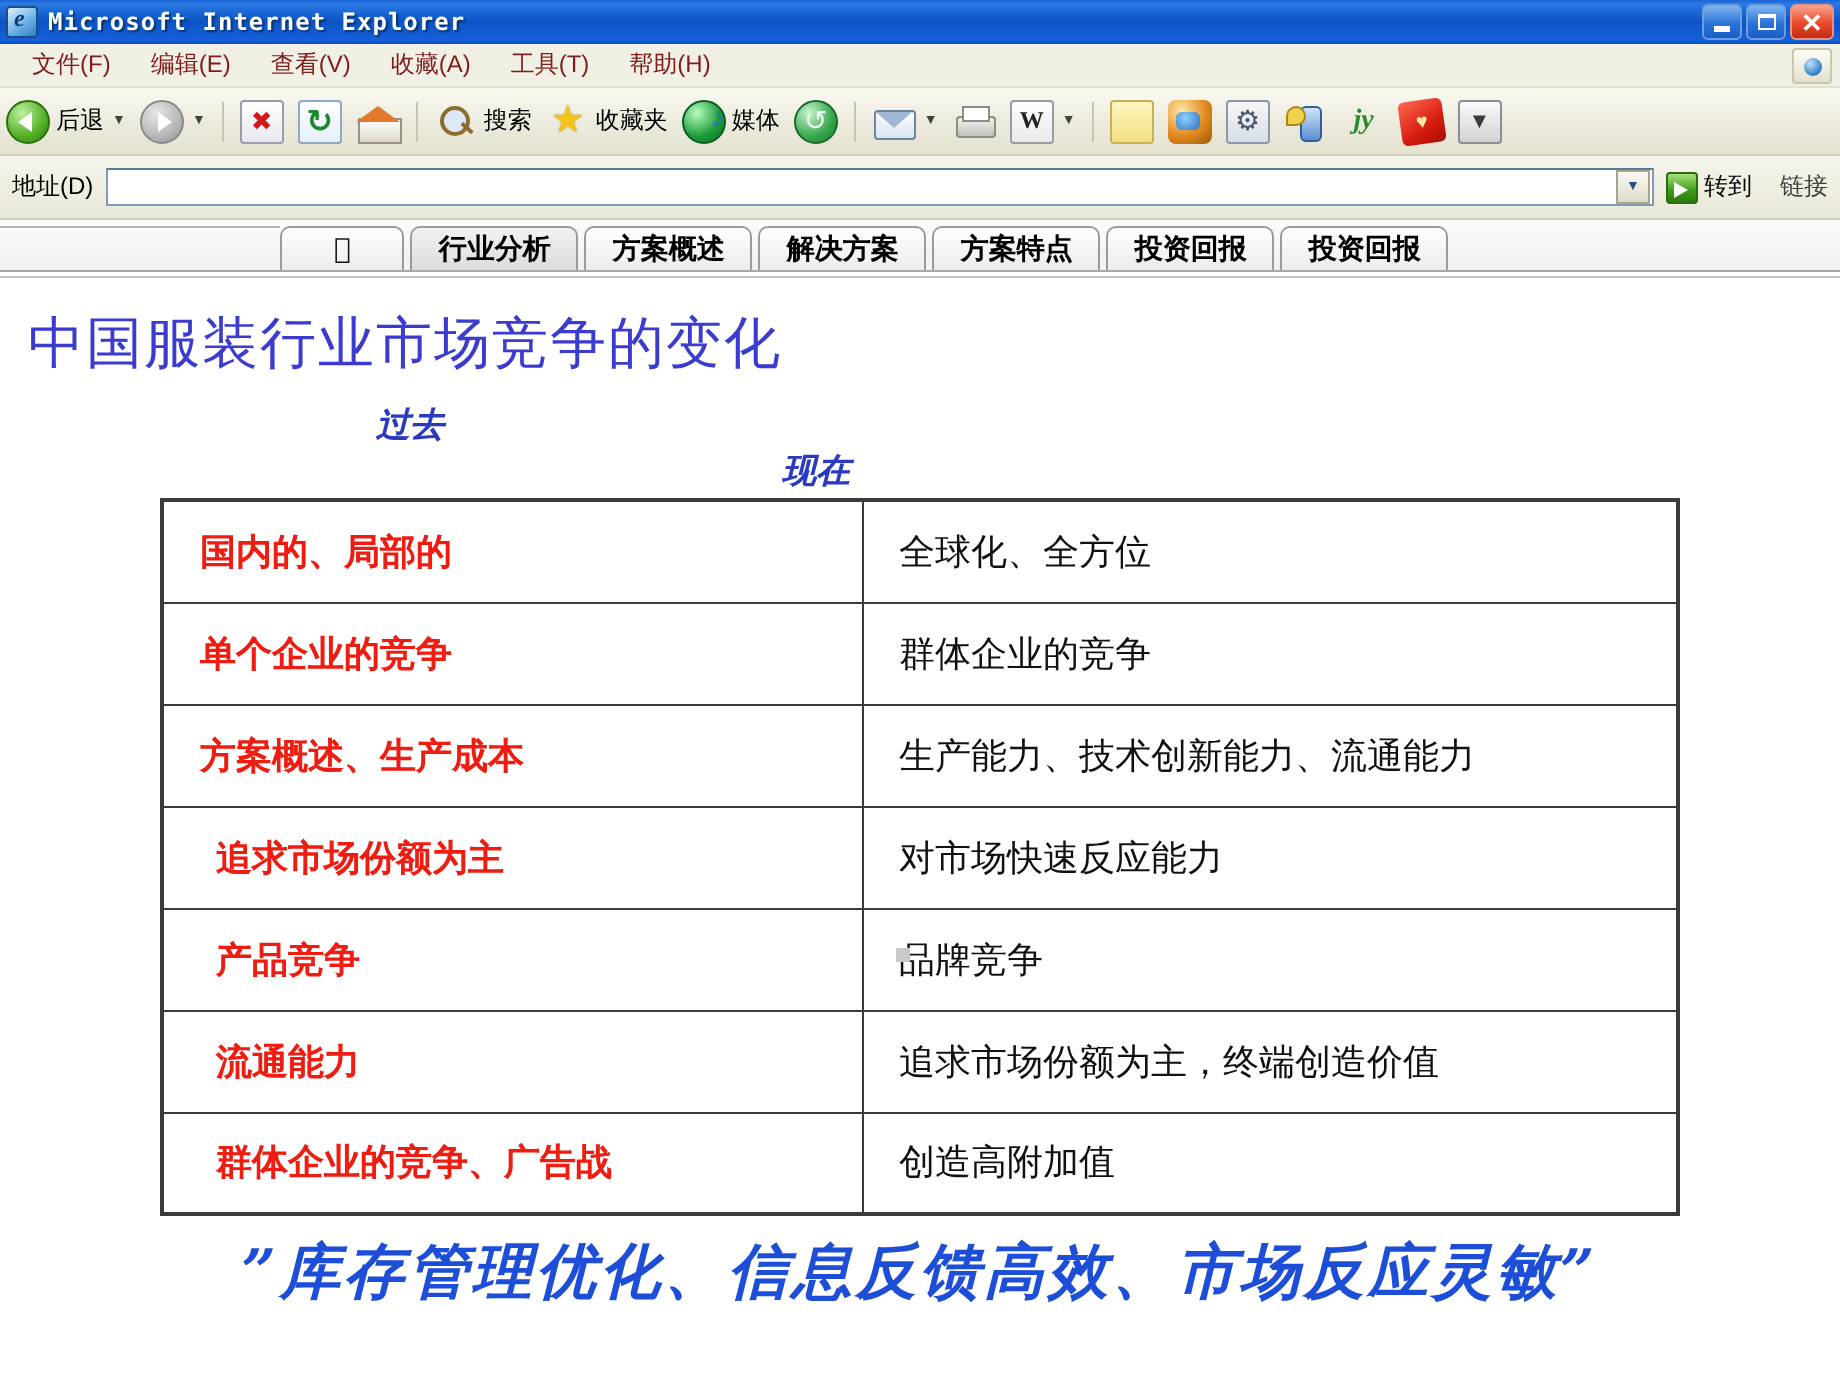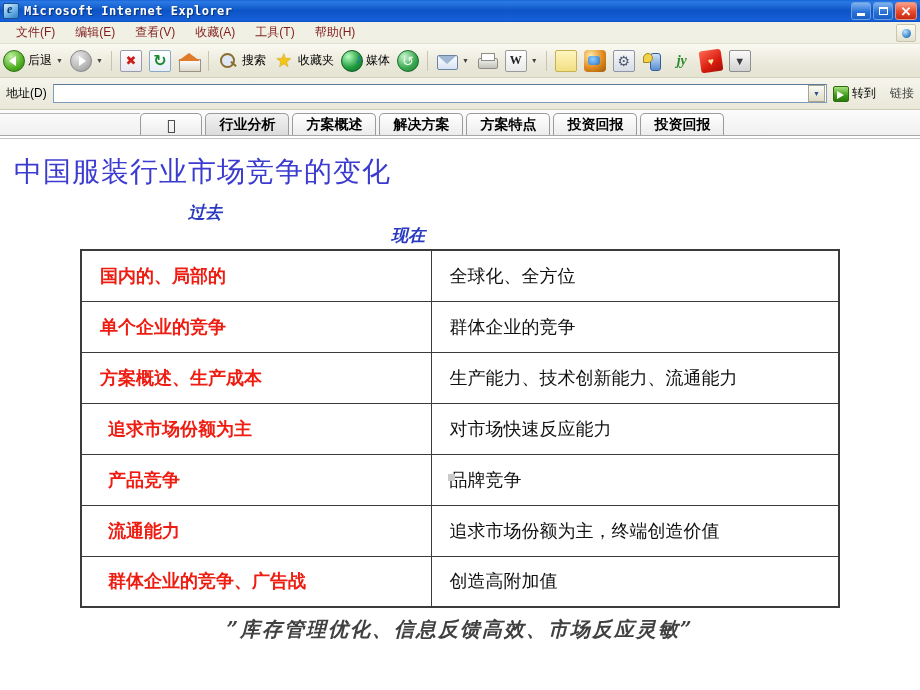--- a/index.html
+++ b/index.html
@@ -254,22 +254,22 @@
   table.cmp td.right { width: 408px; color: #111; font-size: 18px; }
   table.cmp td.left.indent  { padding-left: 26px; }
 
   .artifact {
     position: absolute; left: 448px; top: 335px;
     width: 7px; height: 7px; background: #c9c9c9;
   }
 
   .slogan {
     margin-top: 8px; text-align: center;
-    font-size: 20px; font-weight: bold; font-style: italic;
-    color: #404040; font-family: "DejaVu Serif", serif;
+    font-size: 30px; font-weight: bold; font-style: italic;
+    color: #1d4ed8; font-family: "DejaVu Serif", serif;
     letter-spacing: 2px;
   }
 </style>
 </head>
 <body>
 
 <div class="titlebar">
   <div class="tb-icon"></div>
   <div class="tb-title">Microsoft Internet Explorer</div>
   <div class="tb-buttons">

